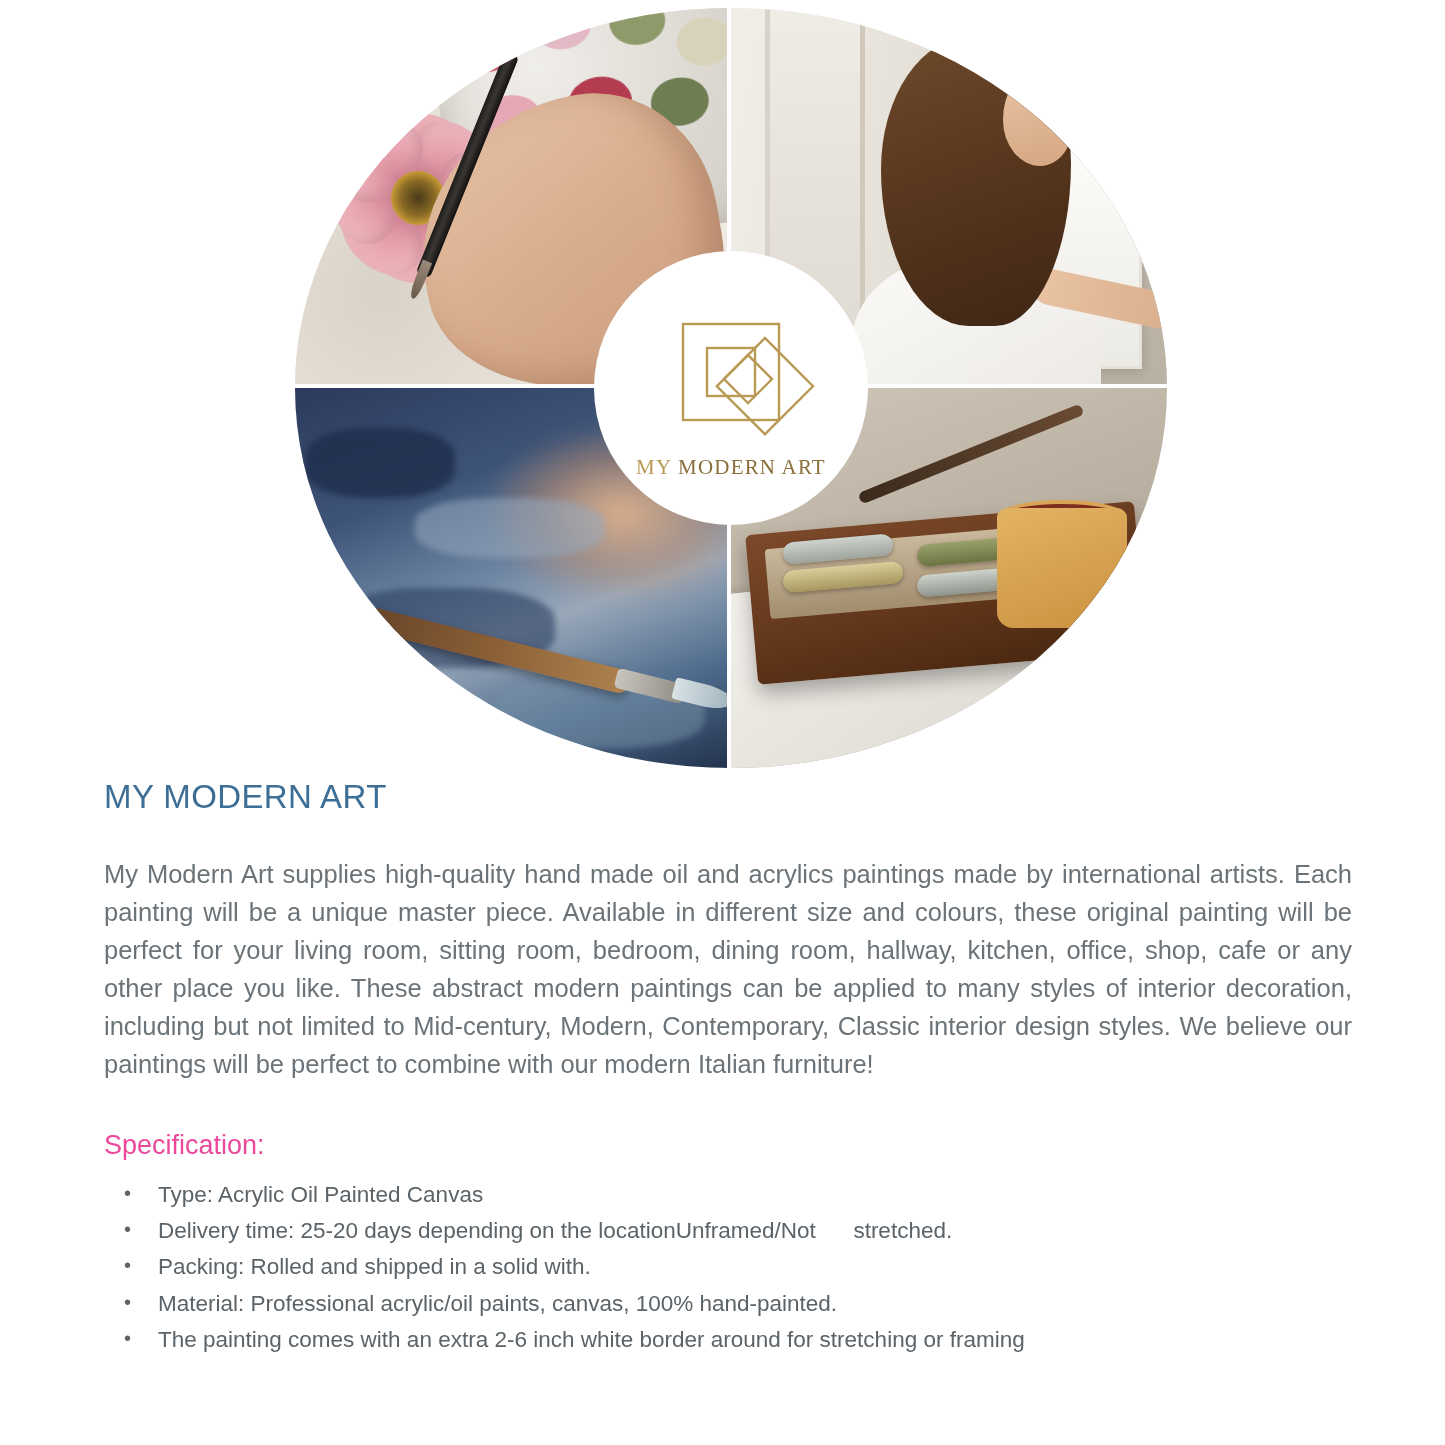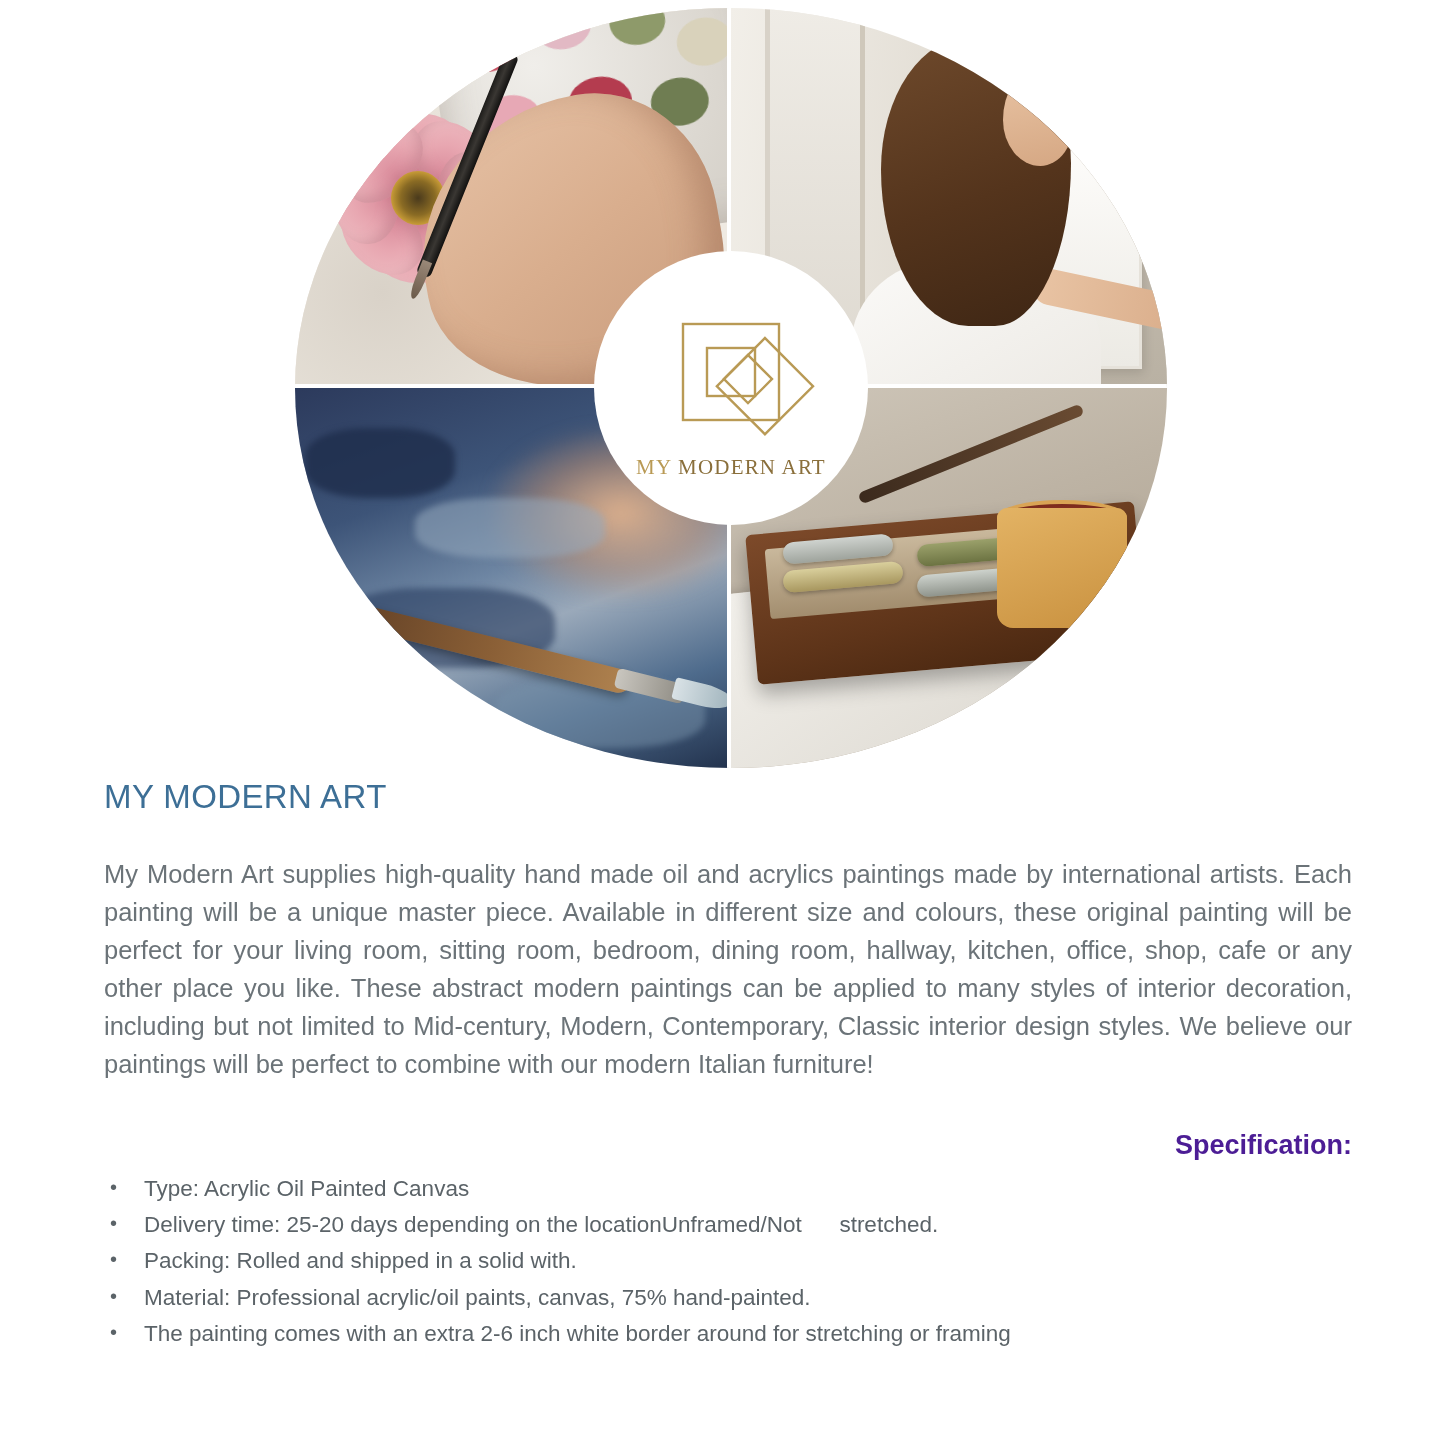--- a/index.html
+++ b/index.html
@@ -316,27 +316,26 @@
     margin: 0;
     font-size: 25.5px;
     line-height: 1.49;
     color: #6b7378;
     text-align: justify;
     text-justify: inter-word;
   }
   h2.spec {
     margin: 46px 0 10px 0;
     font-size: 27px;
-    font-weight: 700;
-    color: #4c1d95;
-    text-align: right;
+    font-weight: 400;
+    color: #ec4899;
   }
   ul.spec-list {
     list-style: none;
-    margin: 2px;
+    margin: 16px;
     padding: 0;
   }
   ul.spec-list li {
     position: relative;
     padding-left: 38px;
     font-size: 22.5px;
     line-height: 1.61;
     color: #5b6368;
     white-space: pre;
   }
@@ -448,18 +447,18 @@
   </div>
 
   <div class="content">
     <h1 class="title">MY MODERN ART</h1>
     <p class="blurb">My Modern Art supplies high-quality hand made oil and acrylics paintings made by international artists. Each painting will be a unique master piece. Available in different size and colours, these original painting will be perfect for your living room, sitting room, bedroom, dining room, hallway, kitchen, office, shop, cafe or any other place you like. These abstract modern paintings can be applied to many styles of interior decoration, including but not limited to Mid-century, Modern, Contemporary, Classic interior design styles. We believe our paintings will be perfect to combine with our modern Italian furniture!</p>
     <h2 class="spec">Specification:</h2>
     <ul class="spec-list">
       <li>Type: Acrylic Oil Painted Canvas</li>
       <li>Delivery time: 25-20 days depending on the locationUnframed/Not      stretched.</li>
       <li>Packing: Rolled and shipped in a solid with.</li>
-      <li>Material: Professional acrylic/oil paints, canvas, 75% hand-painted.</li>
+      <li>Material: Professional acrylic/oil paints, canvas, 100% hand-painted.</li>
       <li>The painting comes with an extra 2-6 inch white border around for stretching or framing</li>
     </ul>
   </div>
 
 </div>
 
 </body></html>

